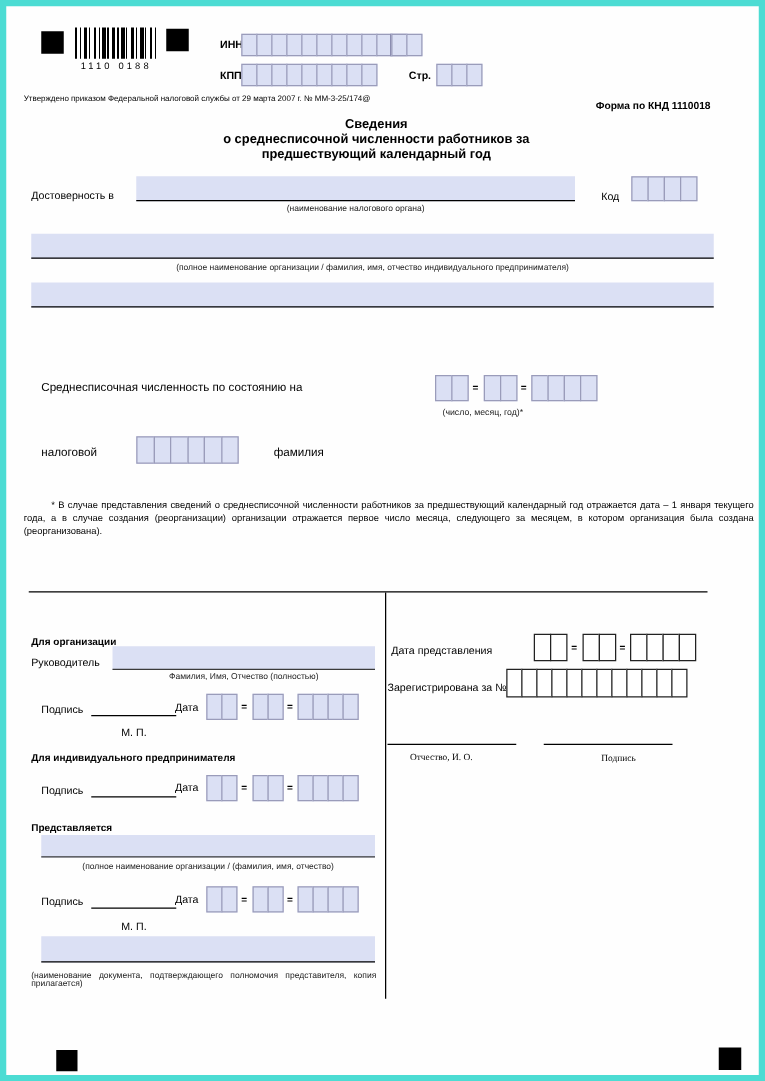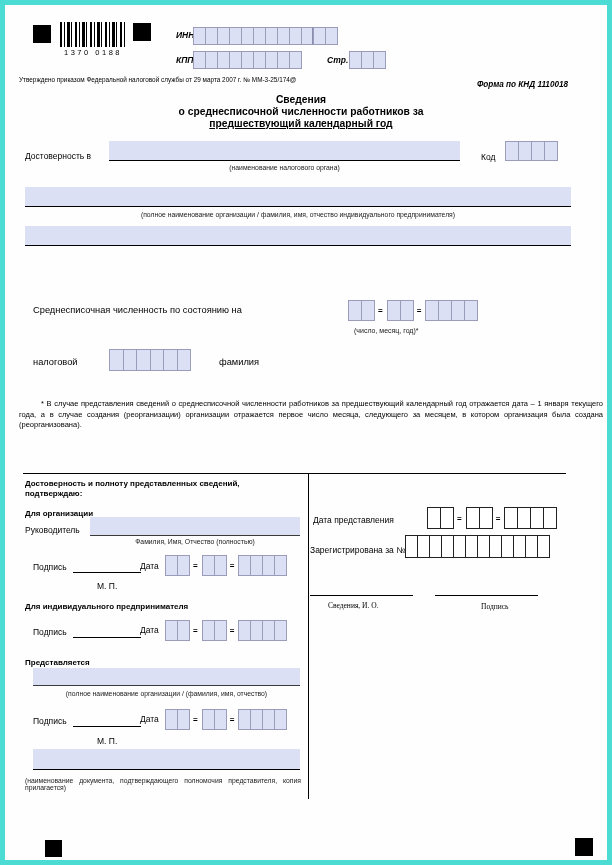--- a/index.html
+++ b/index.html
@@ -4,21 +4,21 @@
 <style>
   * { margin:0; padding:0; box-sizing:border-box; }
   body { background:#fff; font-family:"Liberation Sans", sans-serif; }
   .frame {
     position:relative; width:612px; height:865px;
     border:5px solid #4cdcd3; background:#fefefe; overflow:hidden;
   }
   .abs { position:absolute; }
   .sq { position:absolute; width:18px; height:18px; background:#000; }
   .lbl { position:absolute; font-size:8.5px; color:#000; white-space:nowrap; }
-  .b { font-weight:bold;font-style:italic; }
+  .b { font-weight:bold; }
   .cap { position:absolute; font-size:6.8px; color:#1a1a1a; }
   .center { text-align:center; }
   .barcode {
     position:absolute; left:55px; top:17px; width:66px; height:25px;
     background:repeating-linear-gradient(90deg,
       #000 0 2px, #fff 2px 4px, #000 4px 5px, #fff 5px 7px,
       #000 7px 10px, #fff 10px 11px, #000 11px 12px, #fff 12px 15px);
   }
   .barcode-digits { position:absolute; left:50px; top:43px; width:76px;
     text-align:center; font-size:7.5px; letter-spacing:2.5px; white-space:nowrap; }
@@ -44,21 +44,21 @@
   .h8 { position:absolute; font-weight:bold; font-size:8px; line-height:10px; }
   .serifcap { position:absolute; font-family:"Liberation Serif", serif; font-size:7.5px; }
 </style>
 </head>
 <body>
 
 <div class="frame">
 
   <div class="sq" style="left:28px; top:20px;"></div>
   <div class="barcode"></div>
-  <div class="barcode-digits">1370 0188</div>
+  <div class="barcode-digits">1110 0188</div>
   <div class="sq" style="left:128px; top:18px;"></div>
 
   <span class="lbl b" style="left:171px; top:25px;">ИНН</span>
   <div class="cells inn" style="left:188px; top:22px;">
       <span class="c" style="width: 13px; height: 18px;"></span>
       <span class="c" style="width: 13px; height: 18px;"></span>
       <span class="c" style="width: 13px; height: 18px;"></span>
       <span class="c" style="width: 13px; height: 18px;"></span>
       <span class="c" style="width: 13px; height: 18px;"></span>
       <span class="c" style="width: 13px; height: 18px;"></span>
@@ -86,21 +86,21 @@
       <span class="c" style="width: 13px; height: 18px;"></span>
       <span class="c" style="width: 13px; height: 18px;"></span>
       <span class="c" style="width: 13px; height: 18px;"></span>
     </div>
 
   <div class="abs small" style="left:14px; top:71px; width:420px;">Утверждено приказом Федеральной налоговой службы от 29 марта 2007 г. № ММ-3-25/174@</div>
   <div class="abs b" style="left:440px; top:75px; width:155px; font-size:8.2px; text-align:center;">Форма по КНД 1110018</div>
 
   <div class="title" style="top:101px;">о среднесписочной численности работников за</div>
   <div class="title" style="top:89px;">Сведения</div>
-  <div class="title" style="top:113px;text-decoration:underline;">предшествующий календарный год</div>
+  <div class="title" style="top:113px;">предшествующий календарный год</div>
 
   <span class="lbl" style="left:20px; top:146px;">Достоверность в</span>
   <div class="strip black-line" style="left:104px; top:136px; width:351px; height:20px;"></div>
   <div class="cap center" style="left:104px; top:159px; width:351px;">(наименование налогового органа)</div>
   <span class="lbl" style="left:476px; top:147px;">Код</span>
   <div class="cells" style="left:500px; top:136px;">
       <span class="c" style="width: 14px; height: 20px;"></span>
       <span class="c" style="width: 14px; height: 20px;"></span>
       <span class="c" style="width: 14px; height: 20px;"></span>
       <span class="c" style="width: 14px; height: 20px;"></span>
@@ -139,21 +139,20 @@
       <span class="c" style="width: 14.5px; height: 22px;"></span>
       <span class="c" style="width: 14.5px; height: 22px;"></span>
     </div>
   <span class="lbl" style="left:214px; top:352px; font-size:9.3px;">фамилия</span>
 
   <div class="footnote" style="left:14px; top:394px; width:584px;">* В случае представления сведений о среднесписочной численности работников за предшествующий календарный год отражается дата – 1 января текущего года, а в случае создания (реорганизации) организации отражается первое число месяца, следующего за месяцем, в котором организация была создана (реорганизована).</div>
 
   <div class="decl">
     <div class="divider"></div>
 
-    <div class="h8" style="left:2px; top:5px; width:272px;">Достоверность и полноту представленных сведений, подтверждаю:</div>
     <div class="h8" style="left:2px; top:35px;">Для организации</div>
 
     <span class="lbl" style="left:2px; top:51px;">Руководитель</span>
     <div class="strip gray-line" style="left:67px; top:43px; width:210px; height:19px;"></div>
     <div class="cap center" style="left:67px; top:64px; width:210px;">Фамилия, Имя, Отчество (полностью)</div>
 
     <span class="lbl" style="left:10px; top:88px;">Подпись</span>
     <div class="sigline" style="left:50px; top:98px; width:68px;"></div>
     <span class="lbl" style="left:117px; top:87px;">Дата</span>
     <div class="dategroup" style="left:142px; top:81px;">
@@ -259,20 +258,20 @@
         <span class="c" style="width: 13px; height: 23px;"></span>
         <span class="c" style="width: 13px; height: 23px;"></span>
         <span class="c" style="width: 13px; height: 23px;"></span>
         <span class="c" style="width: 13px; height: 23px;"></span>
         <span class="c" style="width: 13px; height: 23px;"></span>
         <span class="c" style="width: 13px; height: 23px;"></span>
       </div>
 
     <div class="sigline" style="left:287px; top:121px; width:103px;"></div>
     <div class="sigline" style="left:412px; top:121px; width:103px;"></div>
-    <div class="serifcap" style="left:305px; top:127px;">Сведения, И. О.</div>
+    <div class="serifcap" style="left:305px; top:127px;">Отчество, И. О.</div>
     <div class="serifcap" style="left:458px; top:128px;">Подпись</div>
   </div>
 
   <div class="sq" style="left:40px; top:835px; width:17px; height:17px;"></div>
   <div class="sq" style="left:570px; top:833px;"></div>
 
 </div>
 
 </body></html>

